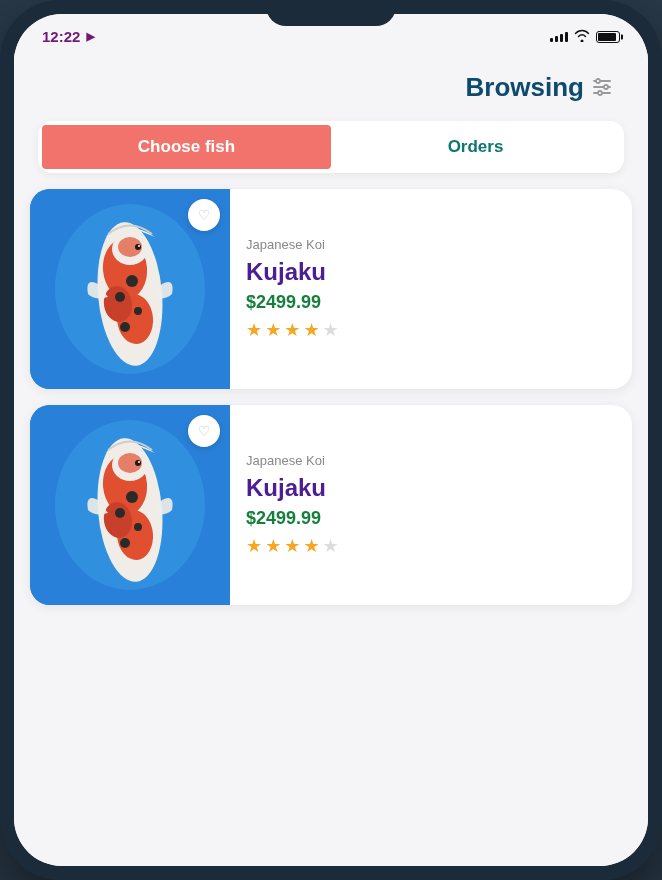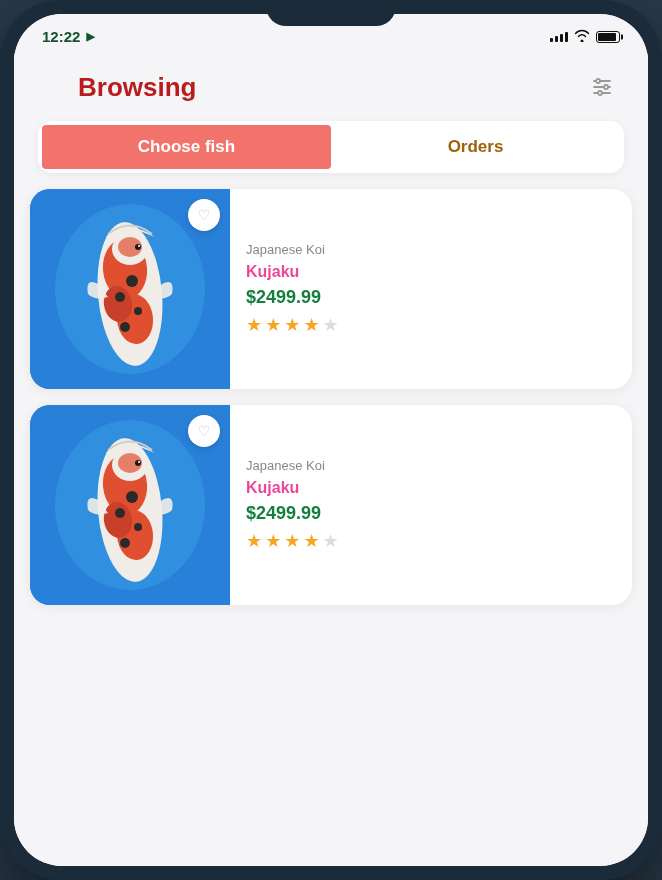--- a/index.html
+++ b/index.html
@@ -42,21 +42,21 @@
       justify-content: space-between;
       align-items: center;
       padding: 14px 28px 8px;
       background: #f5f5f7;
       flex-shrink: 0;
     }
 
     .status-time {
       font-size: 15px;
       font-weight: 600;
-      color: #14532d;
+      color: #701a75;
       display: flex;
       align-items: center;
       gap: 4px;
     }
 
     .status-right {
       display: flex;
       align-items: center;
       gap: 6px;
     }
@@ -132,22 +132,22 @@
       display: flex;
       justify-content: space-between;
       align-items: center;
       padding: 16px 28px 12px;
       background: #f5f5f7;
     }
 
     .header-title {
       font-size: 26px;
       font-weight: 700;
-      color: #b91c1c;
-      text-align: left;
+      color: #0c4a6e;
+      text-align: right;
       flex: 1;
     }
 
     .filter-btn {
       width: 36px;
       height: 36px;
       display: flex;
       align-items: center;
       justify-content: center;
       cursor: pointer;
@@ -178,21 +178,21 @@
       cursor: pointer;
     }
 
     .tab-item.active {
       background: #f2736b;
       color: white;
     }
 
     .tab-item.inactive {
       background: transparent;
-      color: #a16207;
+      color: #0f766e;
     }
 
     
     .product-list {
       padding: 0 16px;
       display: flex;
       flex-direction: column;
       gap: 16px;
     }
 
@@ -244,23 +244,23 @@
       justify-content: center;
       gap: 6px;
     }
 
     .product-category {
       font-size: 13px;
       color: #888;
     }
 
     .product-name {
-      font-size: 16px;
+      font-size: 24px;
       font-weight: 700;
-      color: #ec4899;
+      color: #4c1d95;
     }
 
     .product-price {
       font-size: 18px;
       font-weight: 600;
       color: #15803d;
     }
 
     .stars {
       display: flex;

